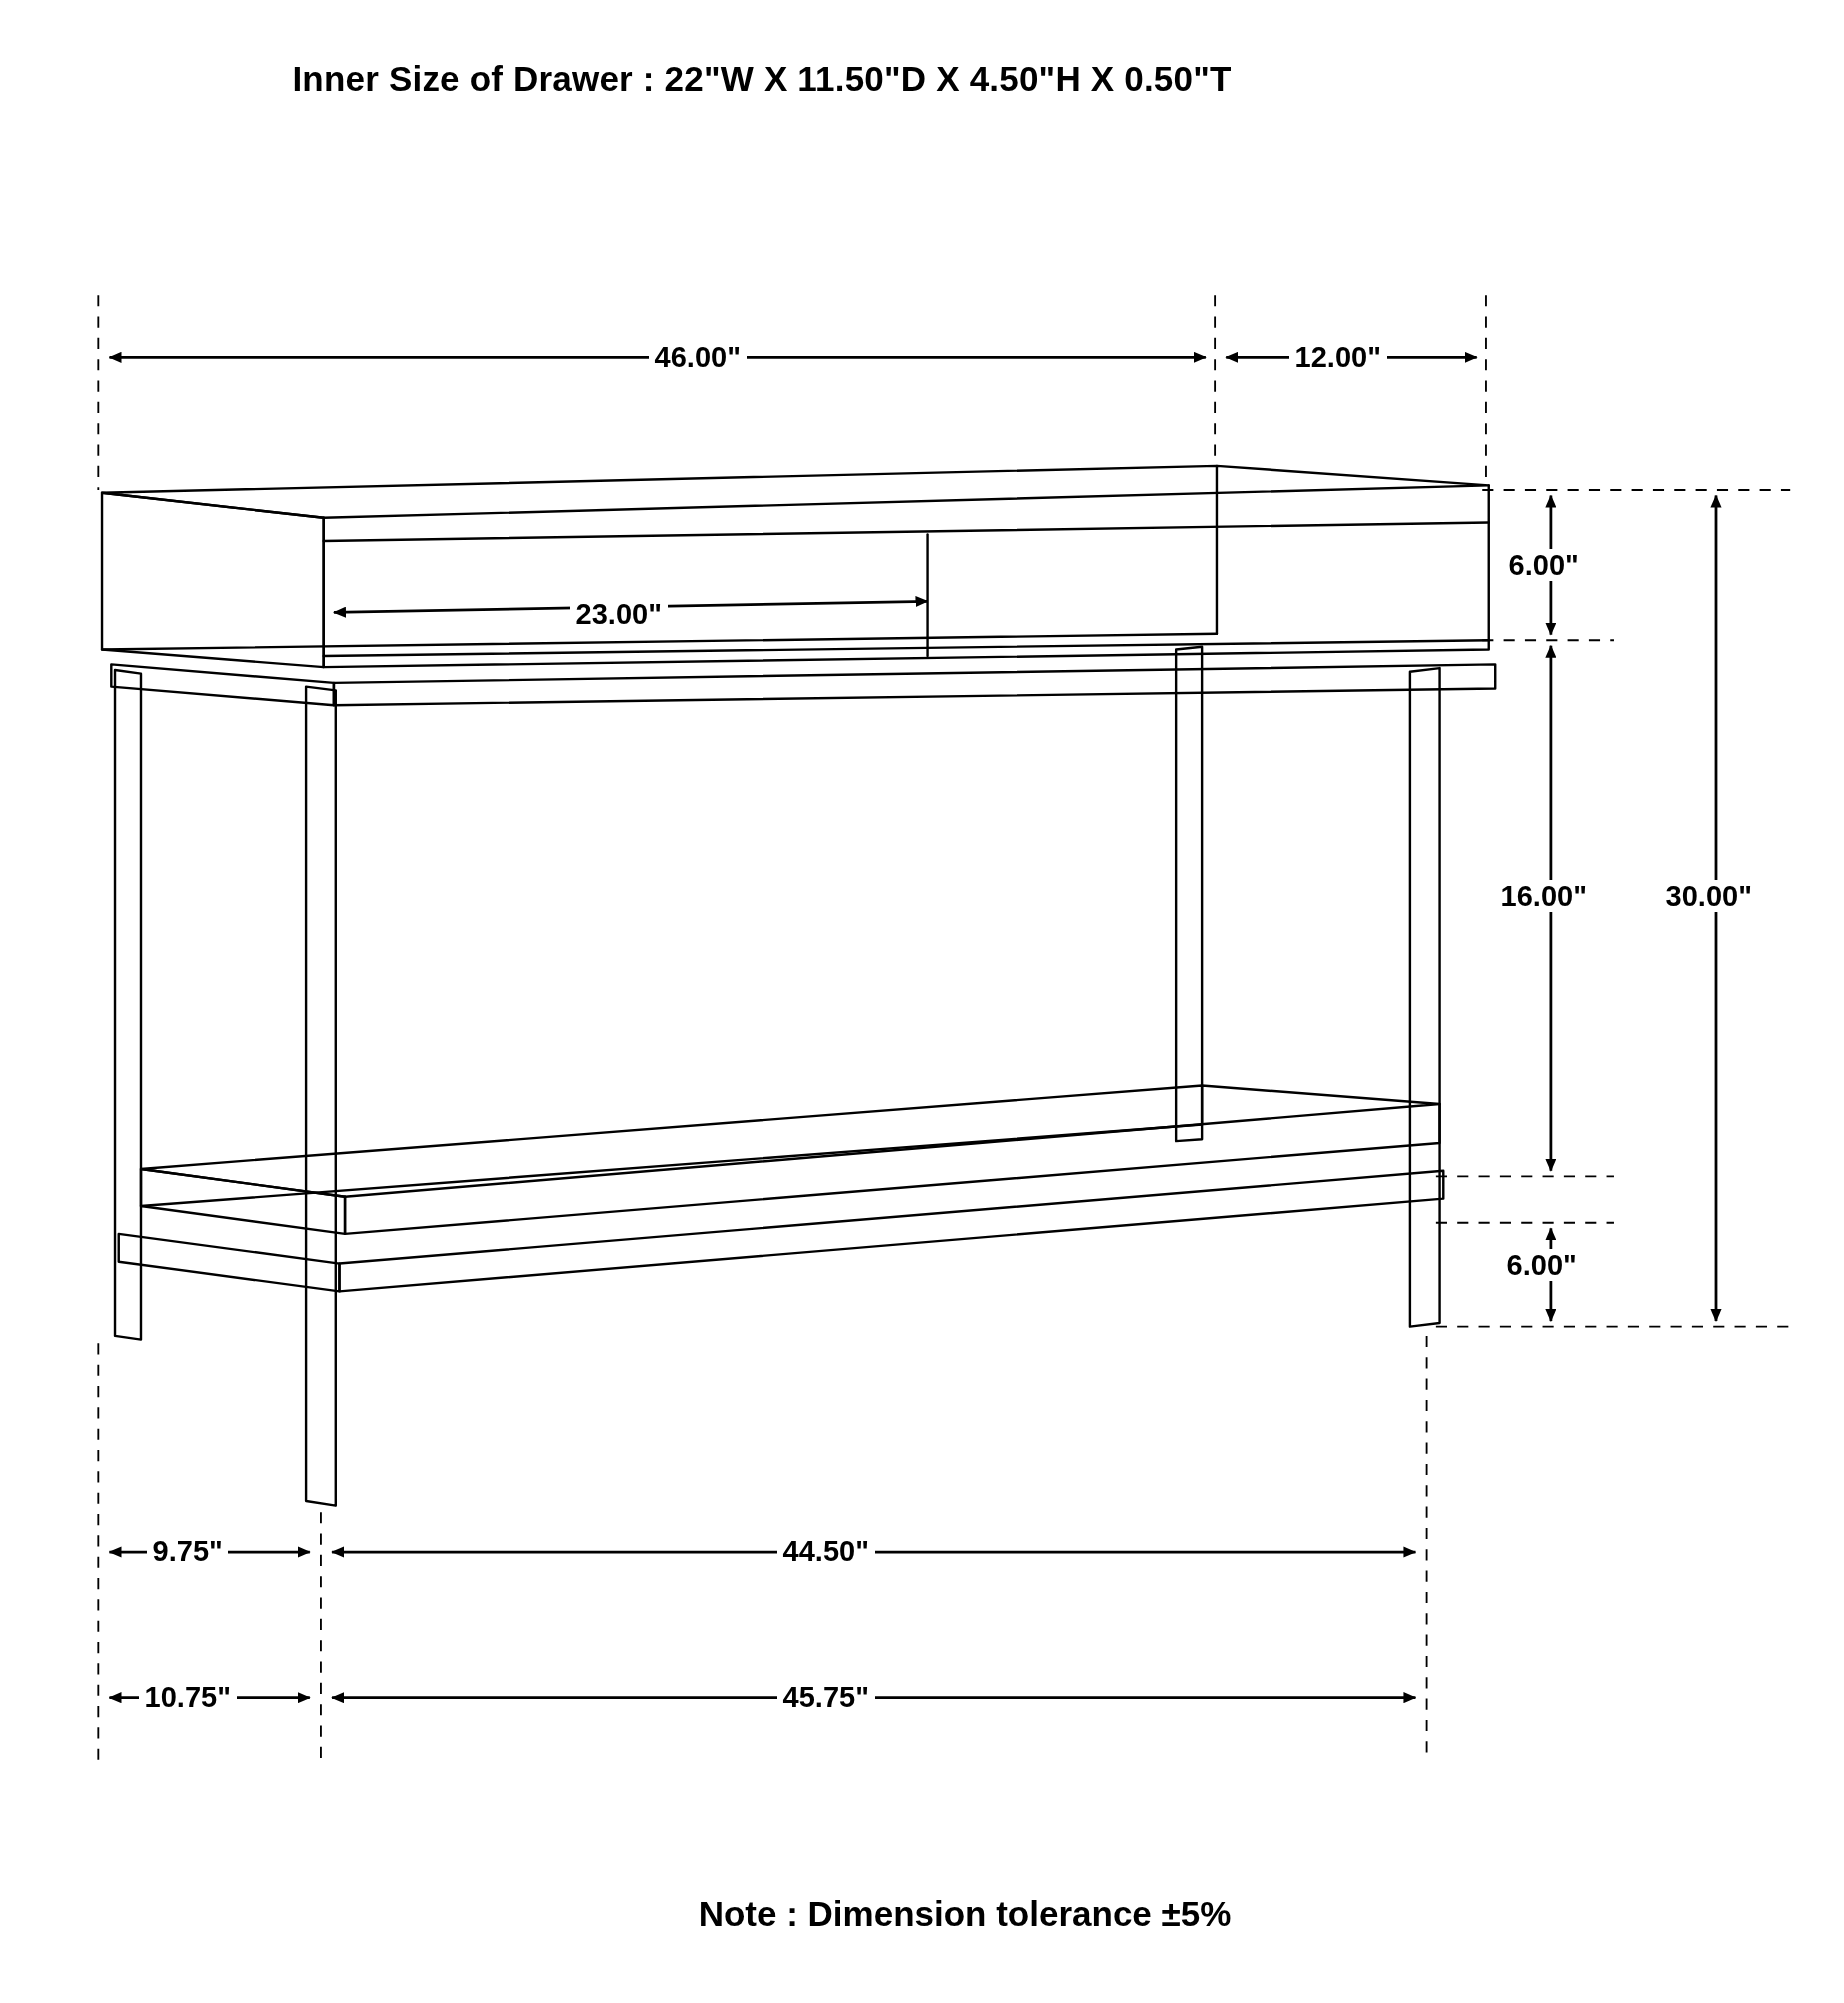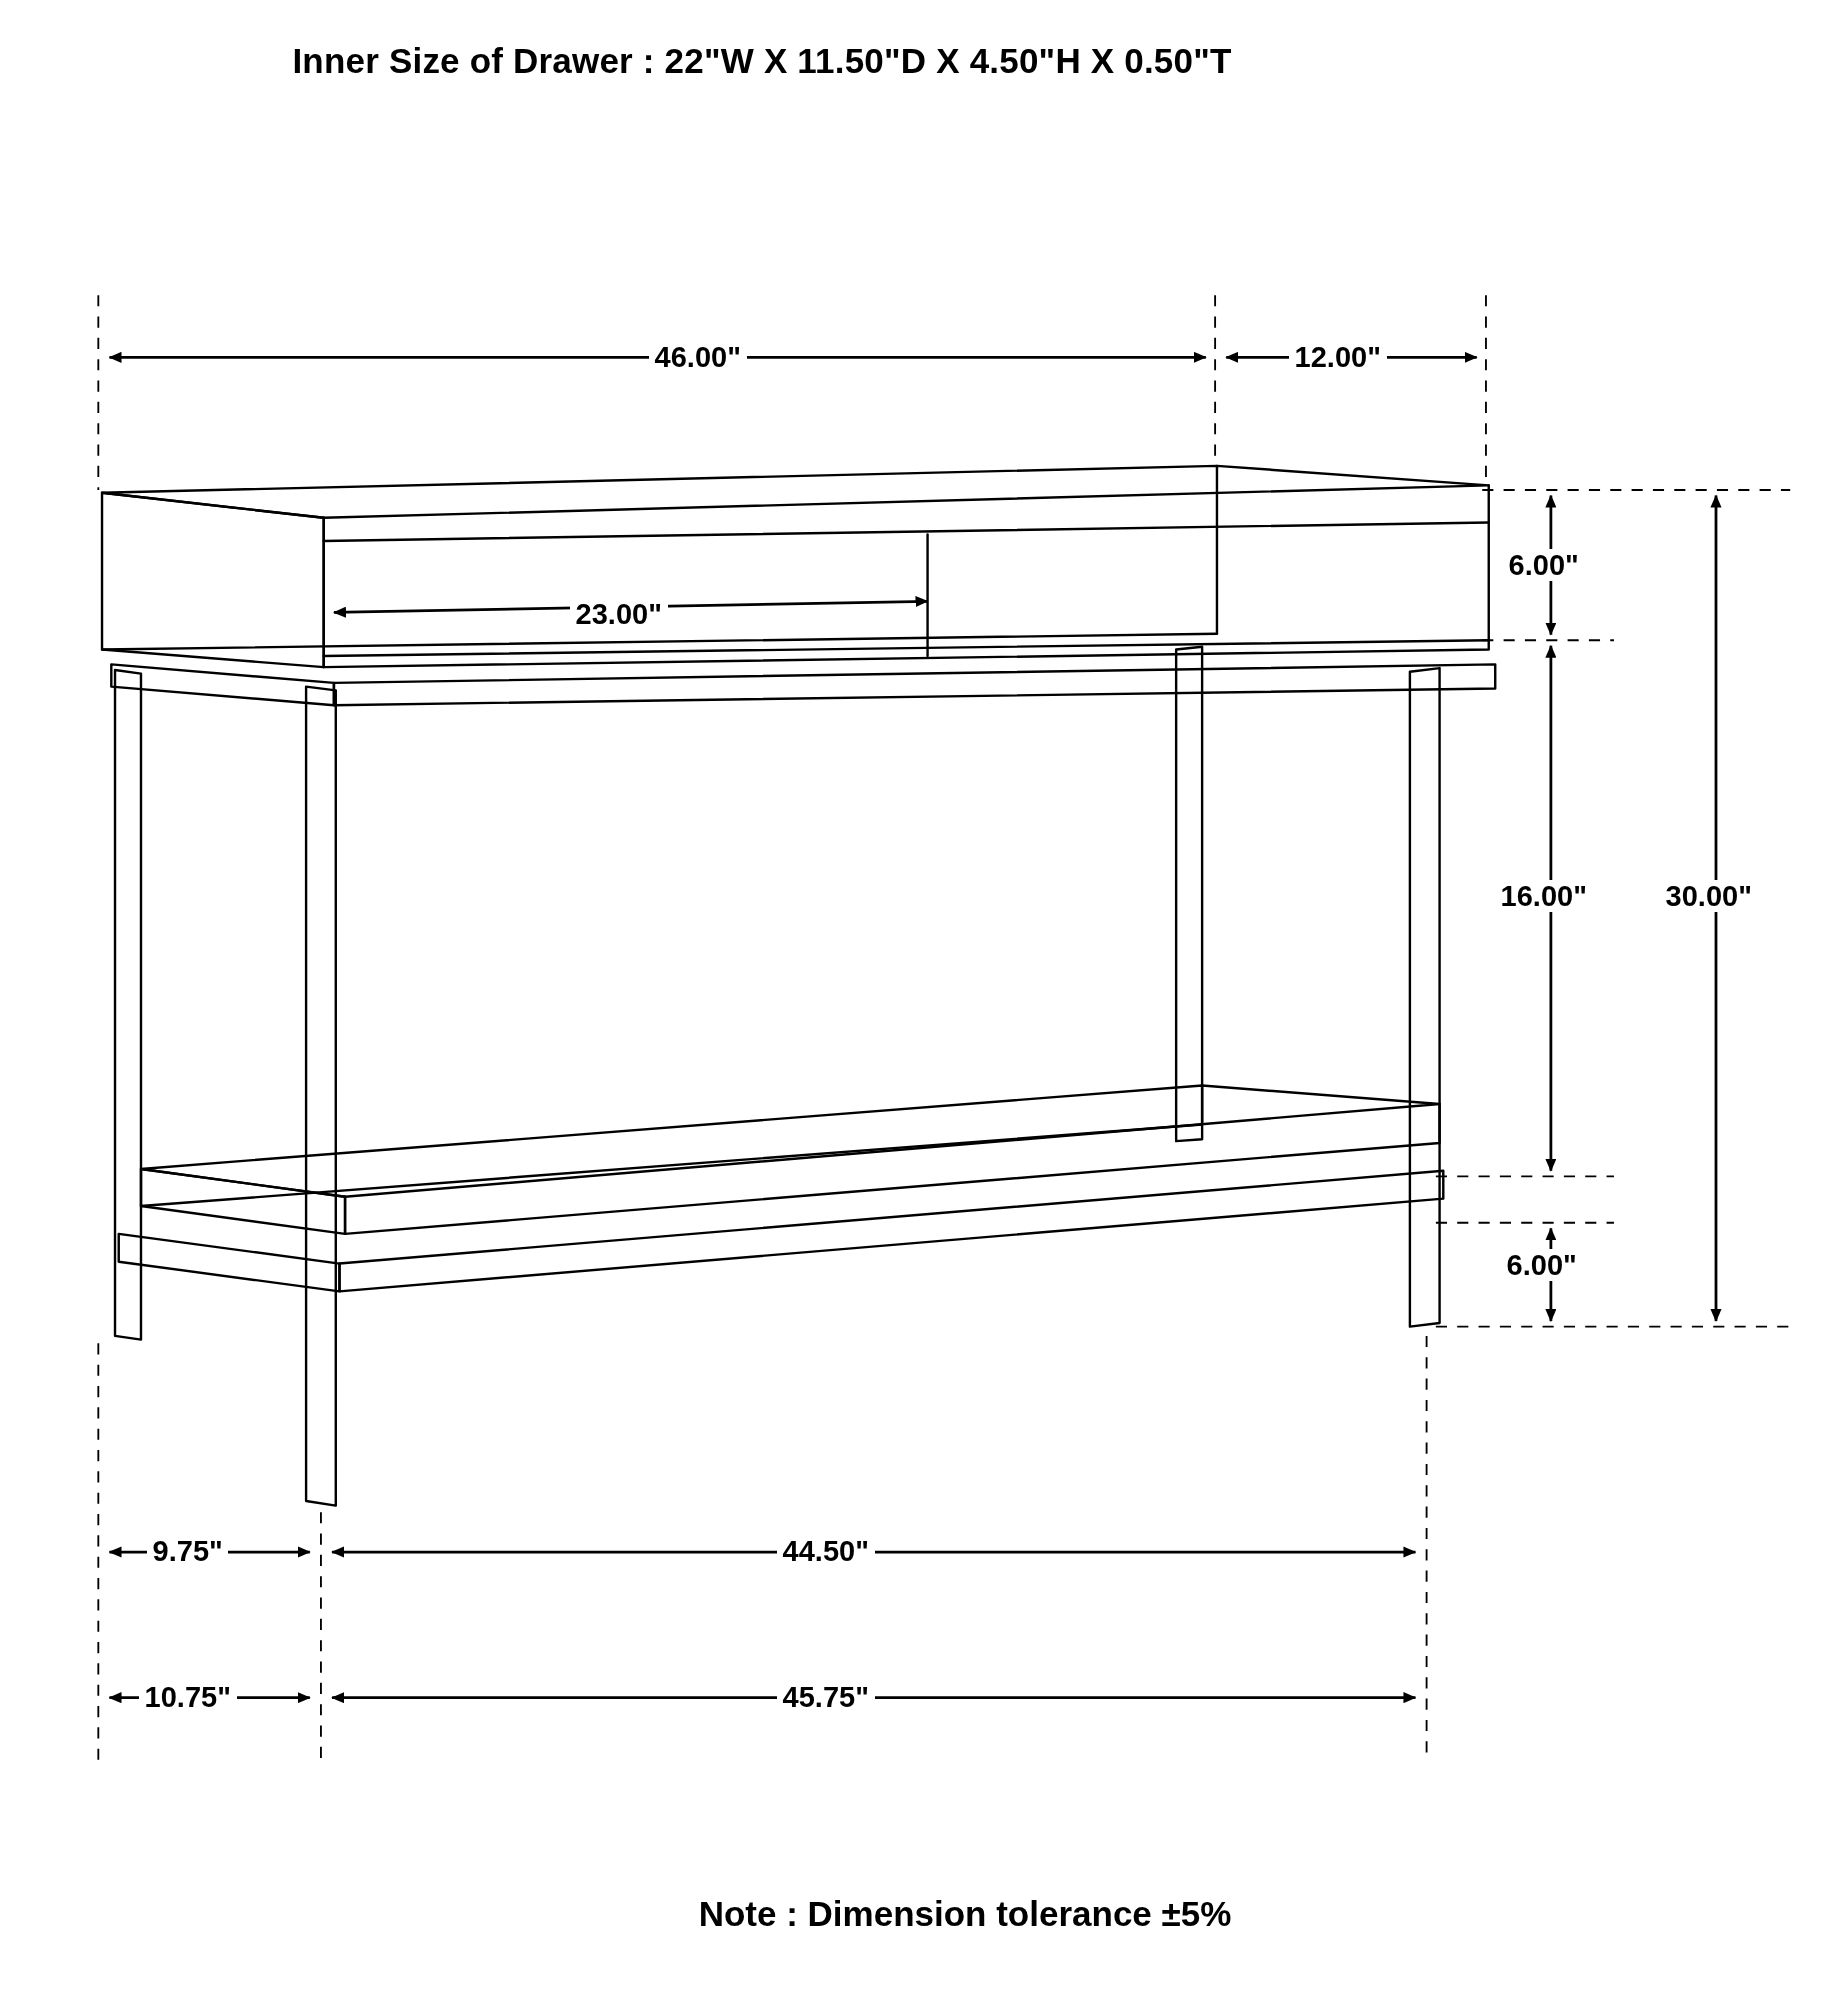--- a/index.html
+++ b/index.html
@@ -16,21 +16,21 @@
     overflow: hidden;
   }
   .canvas {
     position: absolute;
     left: 0; top: 0;
     width: 1844px;
     height: 2004px;
   }
   .title {
     position: absolute;
-    top: 41px;
+    top: 59px;
     left: 0;
     width: 1524px;
     text-align: center;
     font-size: 35px;
     font-weight: bold;
     letter-spacing: 0.2px;
   }
   .note {
     position: absolute;
     top: 1894px;

